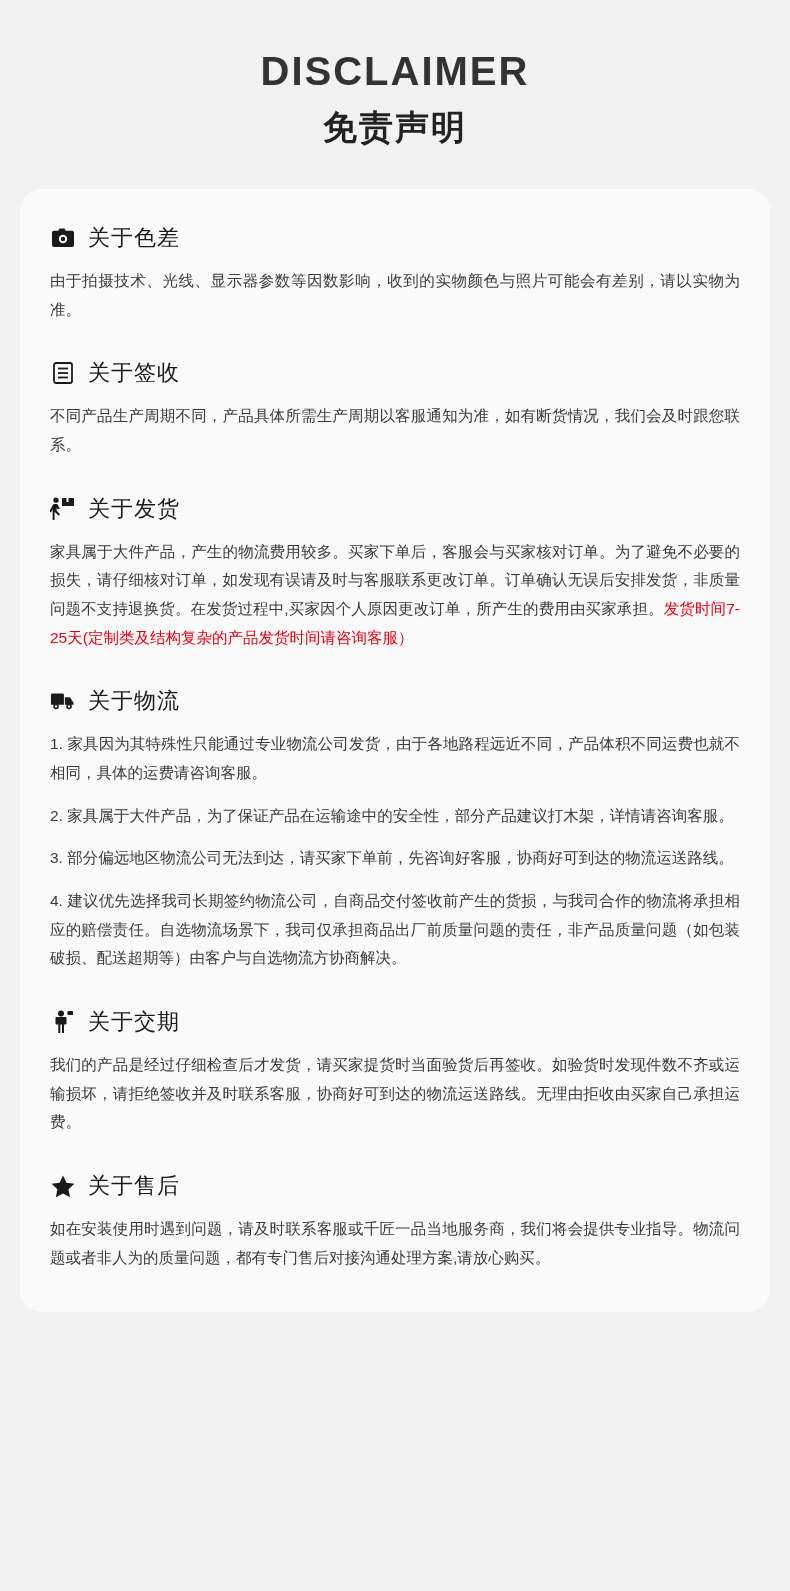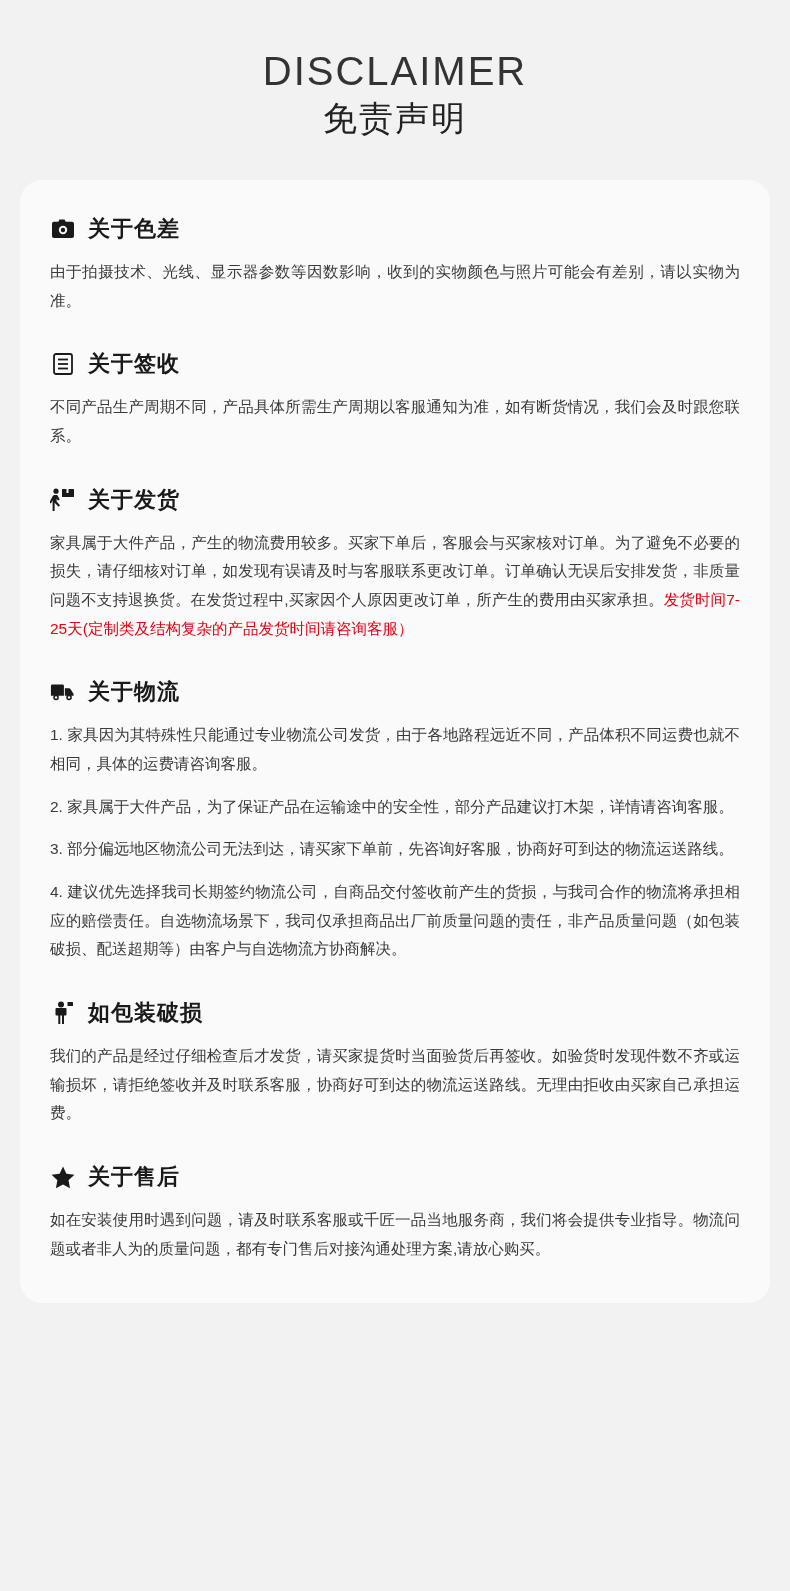--- a/index.html
+++ b/index.html
@@ -19,32 +19,32 @@
     background: #f2f2f2;
     box-sizing: border-box;
     padding: 0 0 40px 0;
   }
   .header {
     padding: 48px 0 24px 0;
     text-align: center;
   }
   .header .title-en {
     font-size: 40px;
-    font-weight: normal;
+    font-weight: bold;
     letter-spacing: 2px;
     color: #333;
     line-height: 1.15;
   }
   .header .title-cn {
     font-size: 34px;
-    font-weight: normal;
+    font-weight: bold;
     color: #222;
     line-height: 1.35;
     letter-spacing: 2px;
-    margin-top: 2px;
+    margin-top: 11px;
   }
   .card {
     background: #fafafa;
     border-radius: 22px;
     margin: 14px 20px 0 20px;
     padding: 34px 30px 40px 30px;
     box-sizing: border-box;
   }
   .section {
     margin-bottom: 34px;
@@ -65,21 +65,21 @@
     align-items: center;
     justify-content: center;
     color: #1a1a1a;
     flex: none;
   }
   .sec-icon svg {
     display: block;
   }
   .sec-title {
     font-size: 22px;
-    font-weight: bold;
+    font-weight: normal;
     color: #1a1a1a;
     letter-spacing: 1px;
   }
   .para {
     font-size: 15.5px;
     line-height: 1.85;
     color: #3a3a3a;
     margin: 0 0 10px 0;
     text-align: justify;
   }
@@ -178,21 +178,21 @@
       <div class="sec-head">
         <span class="sec-icon">
           <svg width="22" height="24" viewBox="0 0 22 24" fill="currentColor">
             <circle cx="9" cy="3.4" r="3"></circle>
             <rect x="3.5" y="7" width="11" height="7.5" rx="1"></rect>
             <rect x="6.3" y="14" width="2" height="9"></rect>
             <rect x="10" y="14" width="2" height="9"></rect>
             <rect x="15.5" y="1" width="5.5" height="4" rx="0.6"></rect>
           </svg>
         </span>
-        <span class="sec-title">如包装破损</span>
+        <span class="sec-title">关于交期</span>
       </div>
       <p class="para">我们的产品是经过仔细检查后才发货，请买家提货时当面验货后再签收。如验货时发现件数不齐或运输损坏，请拒绝签收并及时联系客服，协商好可到达的物流运送路线。无理由拒收由买家自己承担运费。</p>
     </div>
 
     <div class="section">
       <div class="sec-head">
         <span class="sec-icon">
           <svg width="26" height="24" viewBox="0 0 26 24" fill="currentColor">
             <path d="M13 1.5l3.4 7.3 8 1-5.9 5.5 1.5 7.9L13 19.4 5.9 23.2l1.5-7.9L1.6 9.8l8-1z"></path>
           </svg>

